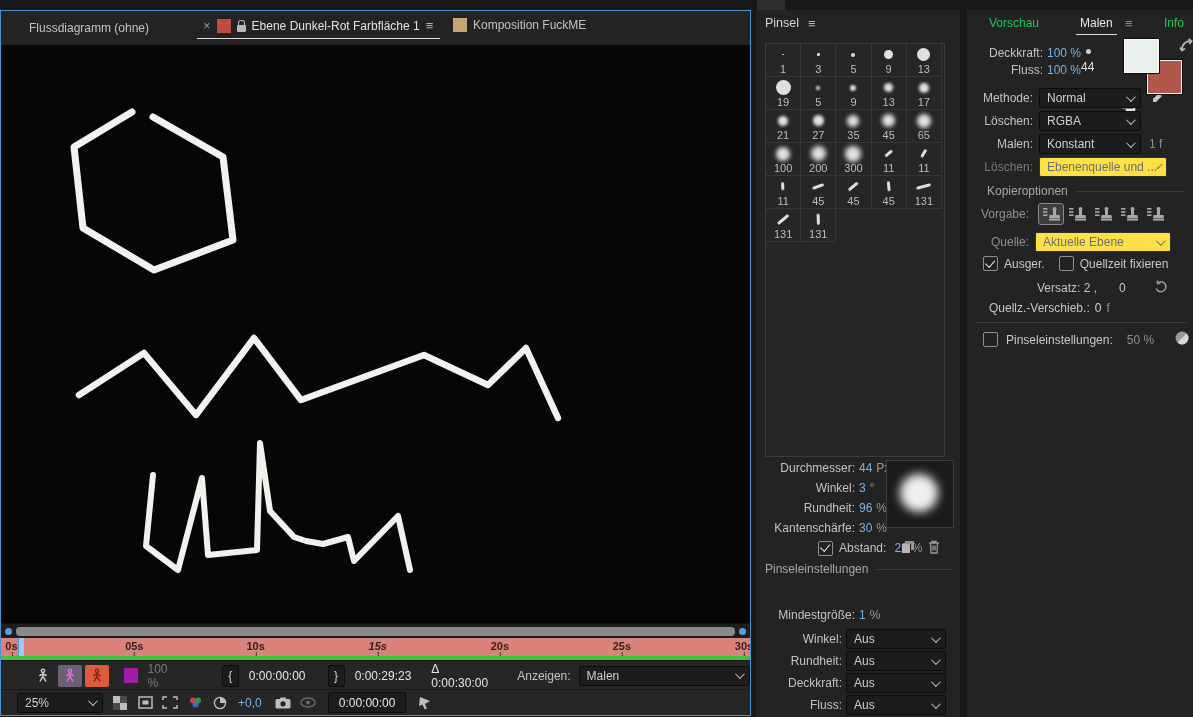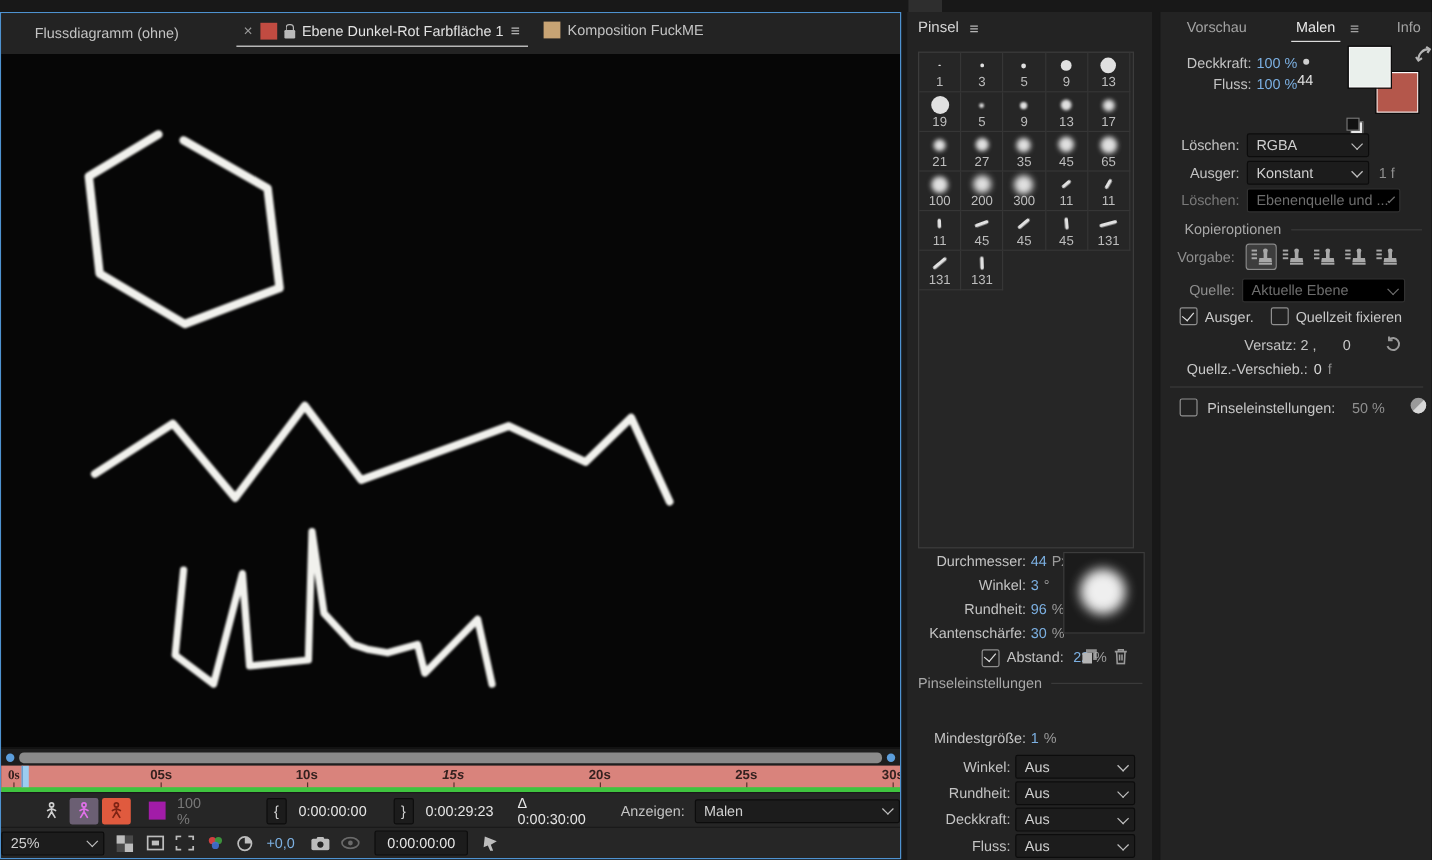--- a/index.html
+++ b/index.html
@@ -55,21 +55,21 @@
   .person-btn[data-kind="purple"] svg *{stroke:#e070e8}
   .person-btn[data-kind="red"]{background:#e05a3e}
   .person-btn[data-kind="red"] svg *{stroke:#7e2314}
   .tc{color:#e6e6e6}
   .bracket-btn{width:17px;height:20px;background:#1c1c1c;border:1px solid #0d0d0d;border-radius:2px;color:#d0d0d0;display:flex;align-items:center;justify-content:center;font-size:12px}
   .dim{color:#787878}
 
   
   .dd{background:#1c1c1c;border:1px solid #0c0c0c;border-radius:2px;height:18px;display:flex;align-items:center;padding:0 7px;color:#cfcfcf;white-space:nowrap;overflow:hidden}
   .dd .chv{margin-left:auto;width:6px;height:6px;border-right:1.7px solid #c0c0c0;border-bottom:1.7px solid #c0c0c0;transform:rotate(45deg) translateY(-2px)}
-  .dd.dis{color:#6e6e6e;background:#000000;border-color:#313131}
+  .dd.dis{color:#6e6e6e;background:#fde047;border-color:#313131}
   .dd.dis .chv{border-color:#6e6e6e}
 
   
   .statusbar{position:absolute;left:0;top:678px;width:749px;height:25px;background:#262626;border-top:1px solid #1a1a1a;display:flex;align-items:center}
   .sb-ico{width:22px;height:18px;display:flex;align-items:center;justify-content:center;margin-right:3px}
   .tcbox{height:19px;background:#1c1c1c;border:1px solid #0d0d0d;border-radius:2px;display:flex;align-items:center;padding:0 10px;color:#e6e6e6}
 
   
   #brushes-panel{left:756px;top:10px;width:204px;height:707px}
   .panel-title{position:absolute;left:9px;top:6px;color:#d6d6d6;font-size:12.5px}
@@ -101,21 +101,21 @@
   .groesse-row{position:absolute;left:0;top:574px;display:flex;align-items:center}
   .mindest-row{position:absolute;left:0;top:598px;display:flex;height:18px}
   .dyn-rows{position:absolute;left:0;top:618px;width:204px}
   .drow{display:flex;align-items:center;height:22px}
   .dlabel{width:86px;text-align:right;margin-right:4px;color:#c3c3c3}
   .ddd{width:84px}
 
   
   #paint-panel{left:966px;top:10px;width:227px;height:707px;border-left:1px solid #161616}
   .ptabs{position:absolute;left:0;top:6px;width:100%;height:22px}
-  .ptab{position:absolute;color:#a3a3a3}
+  .ptab{position:absolute;color:#22c55e}
   .ptab.active{color:#e8e8e8}
   .ptab.active::after{content:"";position:absolute;left:-4px;right:-4px;bottom:-5px;height:1px;background:#dcdcdc}
   .flabel{text-align:right;color:#c3c3c3}
   .blueval{color:#7cb0e2}
   .fg-swatch{position:absolute;left:157px;top:29px;width:33px;height:32px;background:#eaf0ec;border:1px solid #f8f8f8;outline:1px solid #0c0c0c;z-index:2}
   .bg-swatch{position:absolute;left:180px;top:50px;width:33px;height:32px;background:#b4574b;border:1px solid #f8f8f8;outline:1px solid #0c0c0c;z-index:1}
   .mini-swatches{position:absolute;left:155px;top:88px;width:14px;height:14px}
   .mini-swatches .b1{position:absolute;right:0;bottom:0;width:9px;height:9px;background:#e8e8e8;border:1px solid #555}
   .mini-swatches .b2{position:absolute;left:0;top:0;width:9px;height:9px;background:#111;border:1px solid #777}
   .stamp{width:24px;height:20px;display:flex;align-items:center;justify-content:center;margin-right:2px;border-radius:2px}
@@ -166,21 +166,21 @@
     <span class="dot l"></span>
     <span class="bar"></span>
     <span class="dot r"></span>
   </div>
 
   <div class="ruler">
 
     <div class="greenline"></div>
     <div class="playhead"></div>
 
-      <div class="rlab" style="left: 1.4%; font-family: Liberation Serif, serif;">0s</div>
+      <div class="rlab" style="left: 1.4%;">0s</div>
 
       <div class="rlab" style="left: 17.8%;">05s</div>
 
       <div class="rlab" style="left: 34%; text-align: right;">10s</div>
 
       <div class="rlab" style="left: 50.3%; font-style: italic;">15s</div>
 
       <div class="rlab" style="left: 66.6%;">20s</div>
 
       <div class="rlab" style="left: 82.9%;">25s</div>
@@ -221,21 +221,21 @@
     <span class="tc" style="margin-left:10px">0:00:29:23</span>
     <span class="tc" style="margin-left:20px">Δ 0:00:30:00</span>
     <span style="margin-left:26px;color:#c3c3c3">Anzeigen:</span>
     <span class="dd" style="width:175px;margin-left:8px">
       <span>Malen</span>
       <span class="chv"></span>
     </span>
   </div>
 
   <div class="statusbar">
-    <span class="dd" style="width:70px;margin-left:0">
+    <span class="dd" style="width:70px;margin-left:16px">
       <span>25%</span>
       <span class="chv"></span>
     </span>
     <span class="sb-ico" style="margin-left:6px">
       <svg width="14" height="14">
           <rect width="14" height="14" fill="#4a4a4a"></rect>
           <rect width="7" height="7" fill="#bdbdbd"></rect>
           <rect x="7" y="7" width="7" height="7" fill="#bdbdbd"></rect>
         </svg>
     </span>
@@ -610,31 +610,44 @@
         <path d="M3 12 A 8.5 8.5 0 0 1 12 3"></path>
         <path d="M9.5 1 L12.5 3 L10.5 6" fill="none"></path>
         <path d="M1 9.5 L3 12.5 L6 10.5" fill="none"></path>
       </svg>
   </span>
   <span class="mini-swatches">
       <span class="b1"></span>
       <span class="b2"></span>
     </span>
 
+  <div class="abs" style="left:0;top:78px;display:flex;align-items:center">
+    <span class="flabel" style="width:66px">Methode:</span>
+    <span class="dd" style="width:86px;margin-left:6px">
+      <span>Normal</span>
+      <span class="chv"></span>
+    </span>
+    <span style="margin-left:10px">
+      <svg width="15" height="15" fill="#c8c8c8">
+          <path d="M13.2 1.8 a2.1 2.1 0 0 1 0 3 L11.6 6.4 8.6 3.4 10.2 1.8 a2.1 2.1 0 0 1 3 0Z"></path>
+          <path d="M7.8 4.2 2 10 V13 H5 L10.8 7.2Z"></path>
+        </svg>
+    </span>
+  </div>
 
   <div class="abs" style="left:0;top:101px;display:flex;align-items:center">
     <span class="flabel" style="width:66px">Löschen:</span>
     <span class="dd" style="width:86px;margin-left:6px">
       <span>RGBA</span>
       <span class="chv"></span>
     </span>
   </div>
 
   <div class="abs" style="left:0;top:124px;display:flex;align-items:center">
-    <span class="flabel" style="width:66px">Ausger:</span>
+    <span class="flabel" style="width:66px">Malen:</span>
     <span class="dd" style="width:86px;margin-left:6px">
       <span>Konstant</span>
       <span class="chv"></span>
     </span>
     <span class="gtext" style="margin-left:8px">1 f</span>
   </div>
 
   <div class="abs" style="left:0;top:147px;display:flex;align-items:center">
     <span class="flabel gtext" style="width:66px;color:#7a7a7a">Löschen:</span>
     <span class="dd dis" style="width:112px;margin-left:6px">

